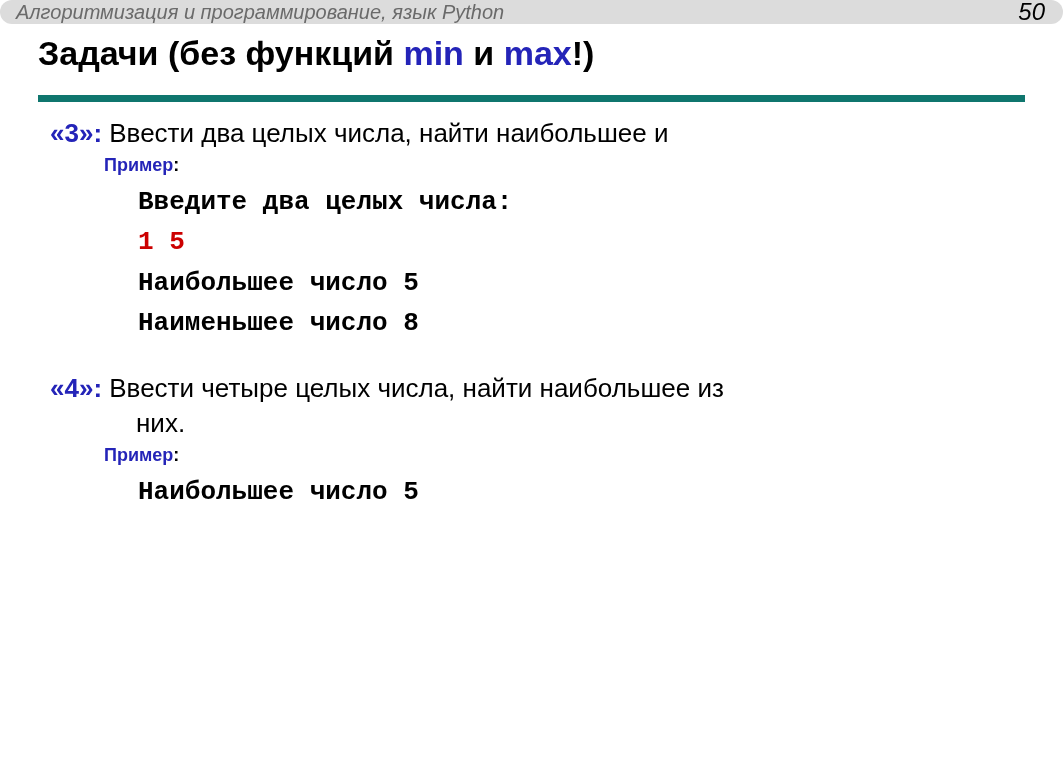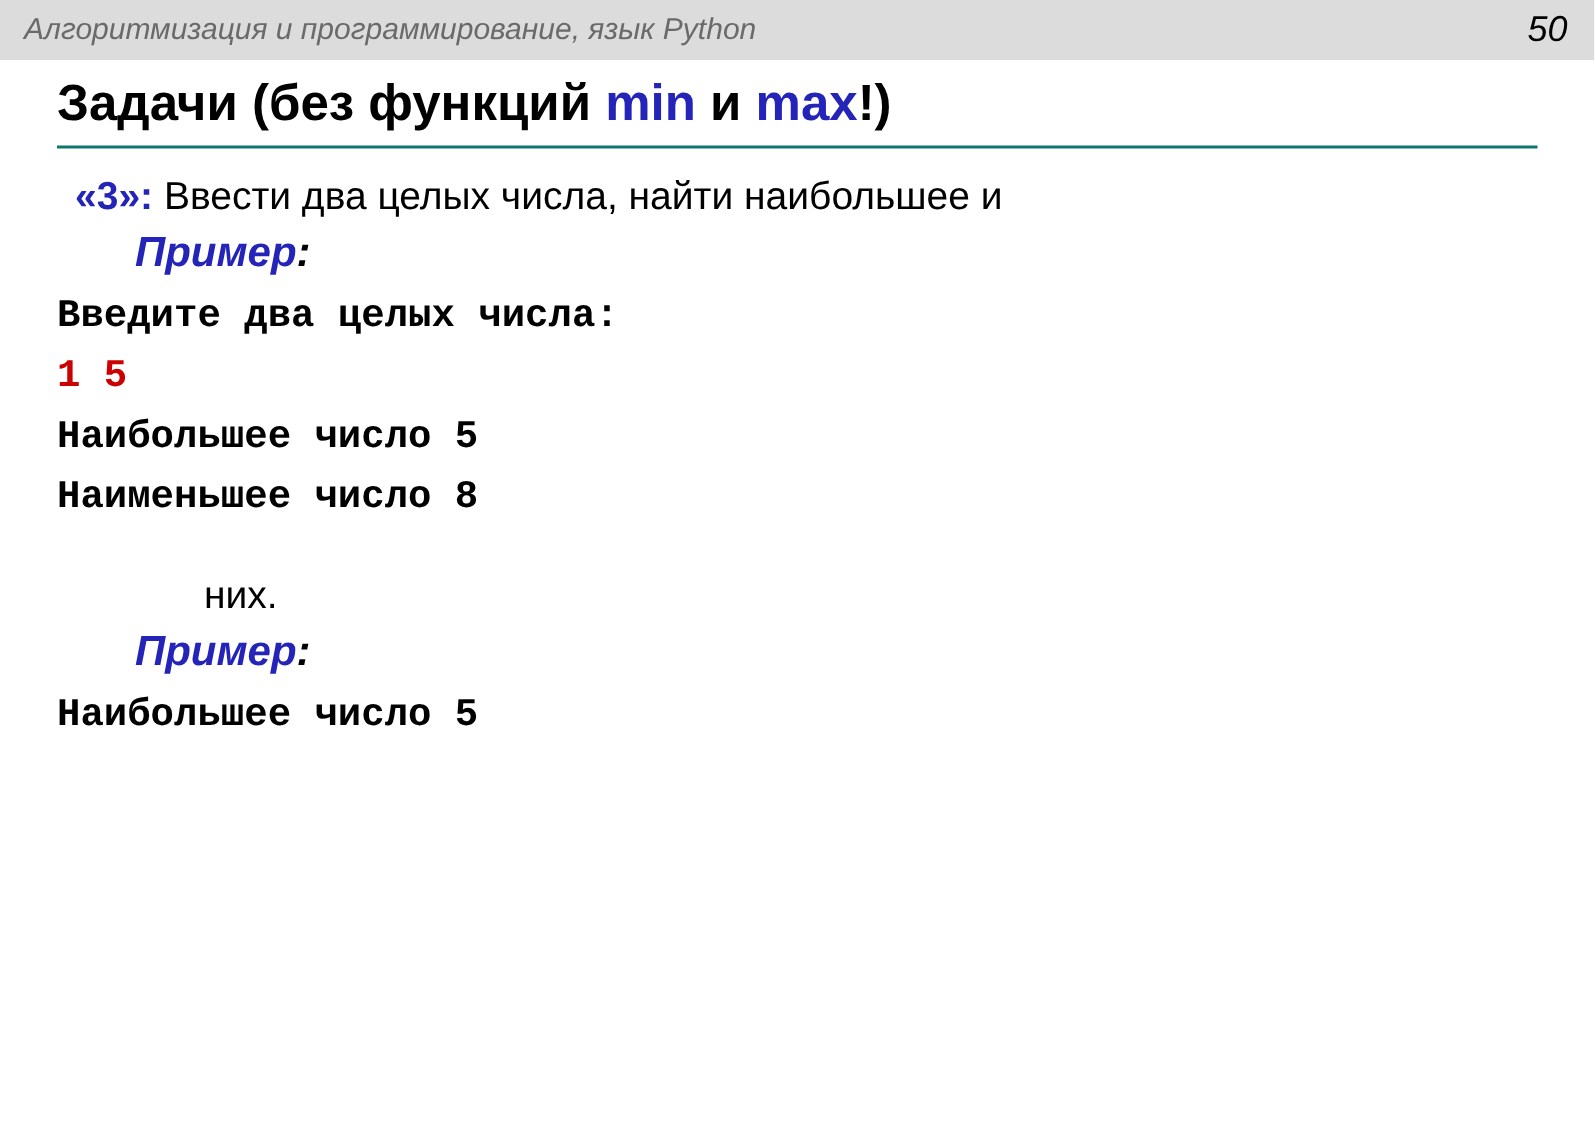--- a/index.html
+++ b/index.html
@@ -10,47 +10,48 @@
     body {
       width: 1063px;
       height: 764px;
       background: #ffffff;
       font-family: Arial, Helvetica, sans-serif;
       color: #000000;
       overflow: hidden;
     }
     .header-bar {
       background: #dcdcdc;
-      height: 40px;
+      height: 24px;
       display: flex;
       align-items: center;
       justify-content: space-between;
       padding: 0 18px 0 16px;
+      border-radius: 13px;
     }
     .header-title {
       color: #6a6a6a;
       font-style: italic;
       font-size: 20px;
       font-weight: normal;
     }
     .page-number {
       color: #000000;
       font-weight: normal;
       font-style: italic;
       font-size: 24px;
     }
     .content {
       padding: 10px 38px 0 38px;
     }
     .main-title {
       font-size: 34px;
       font-weight: bold;
       color: #000000;
-      border-bottom: 2px solid #0f766e;
-      padding-bottom: 8px;
+      border-bottom: 7px solid #0f766e;
+      padding-bottom: 22px;
       margin-bottom: 14px;
     }
     .main-title .blue {
       color: #2424b8;
     }
     .task-block {
       margin-bottom: 28px;
     }
     .task-line {
       font-size: 26px;
@@ -65,29 +66,29 @@
       text-indent: 0;
       margin-left: 0;
     }
     .grade-label {
       color: #2424b8;
       font-weight: bold;
     }
     .example-label {
       color: #2424b8;
       font-weight: bold;
-      font-size: 28px;
-      margin-left: 52px;
+      font-size: 18px;
+      margin-left: 66px;
       margin-top: 4px;
-      font-style: italic;
     }
     .example-label .colon {
       color: #000000;
     }
     .code-block {
+      margin-left: 100px;
       margin-top: 6px;
     }
     .code-line {
       font-family: 'Courier New', Courier, monospace;
       font-size: 26px;
       font-weight: bold;
       color: #000000;
       line-height: 1.55;
     }
     .code-line.input-line {
@@ -118,20 +119,23 @@
     </div>
     <div class="code-block">
       <div class="code-line">Введите два целых числа:</div>
       <div class="code-line input-line">1 5</div>
       <div class="code-line">Наибольшее число 5</div>
       <div class="code-line">Наименьшее число 8</div>
     </div>
   </div>
 
   <div class="task-block">
+    <div class="task-line">
+      <span class="grade-label">«4»:</span><span> Ввести четыре целых числа, найти наибольшее из</span>
+    </div>
     <div class="task-line task-indent">них.</div>
     <div class="example-label">
       <span>Пример</span><span class="colon">:</span>
     </div>
     <div class="code-block">
       <div class="code-line">Наибольшее число 5</div>
     </div>
   </div>
 
 </div>

